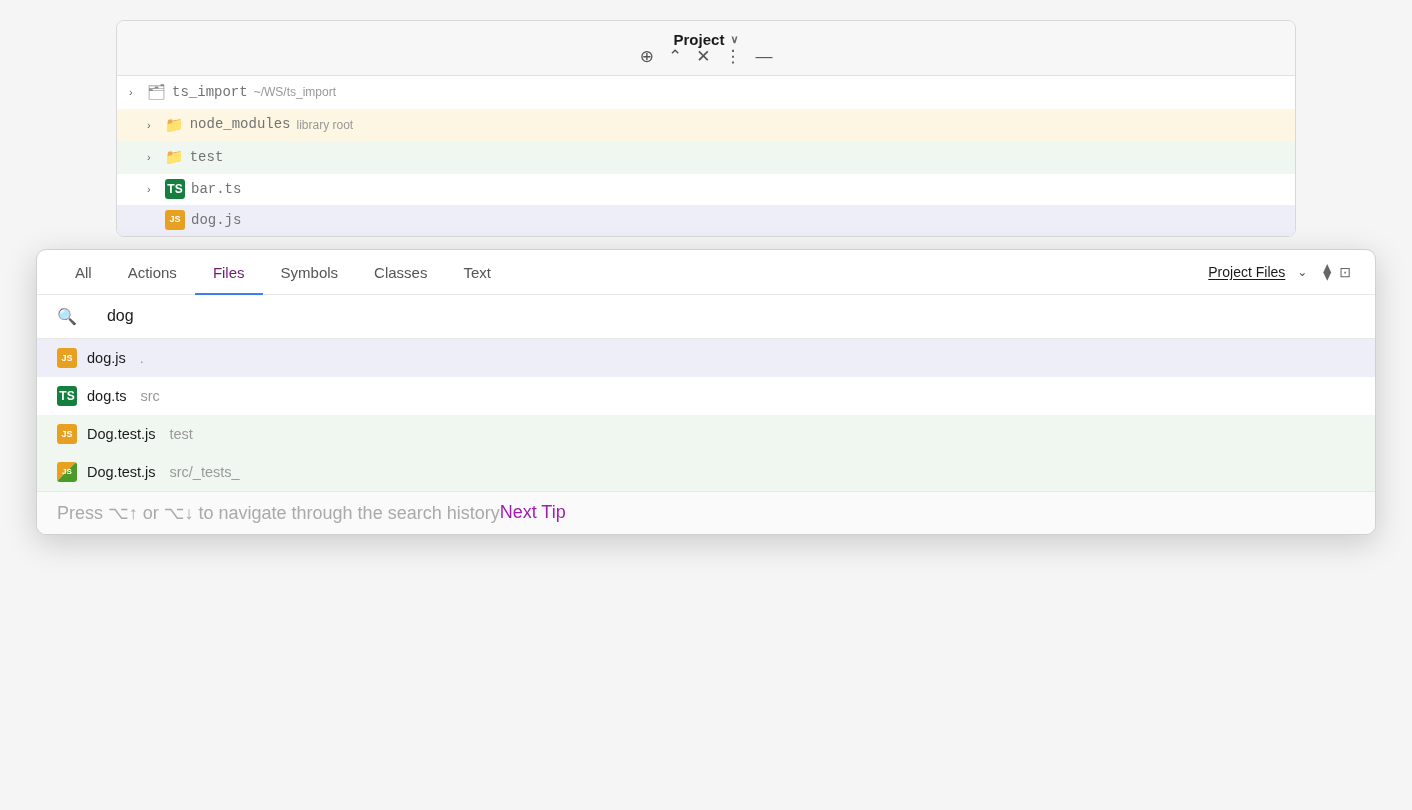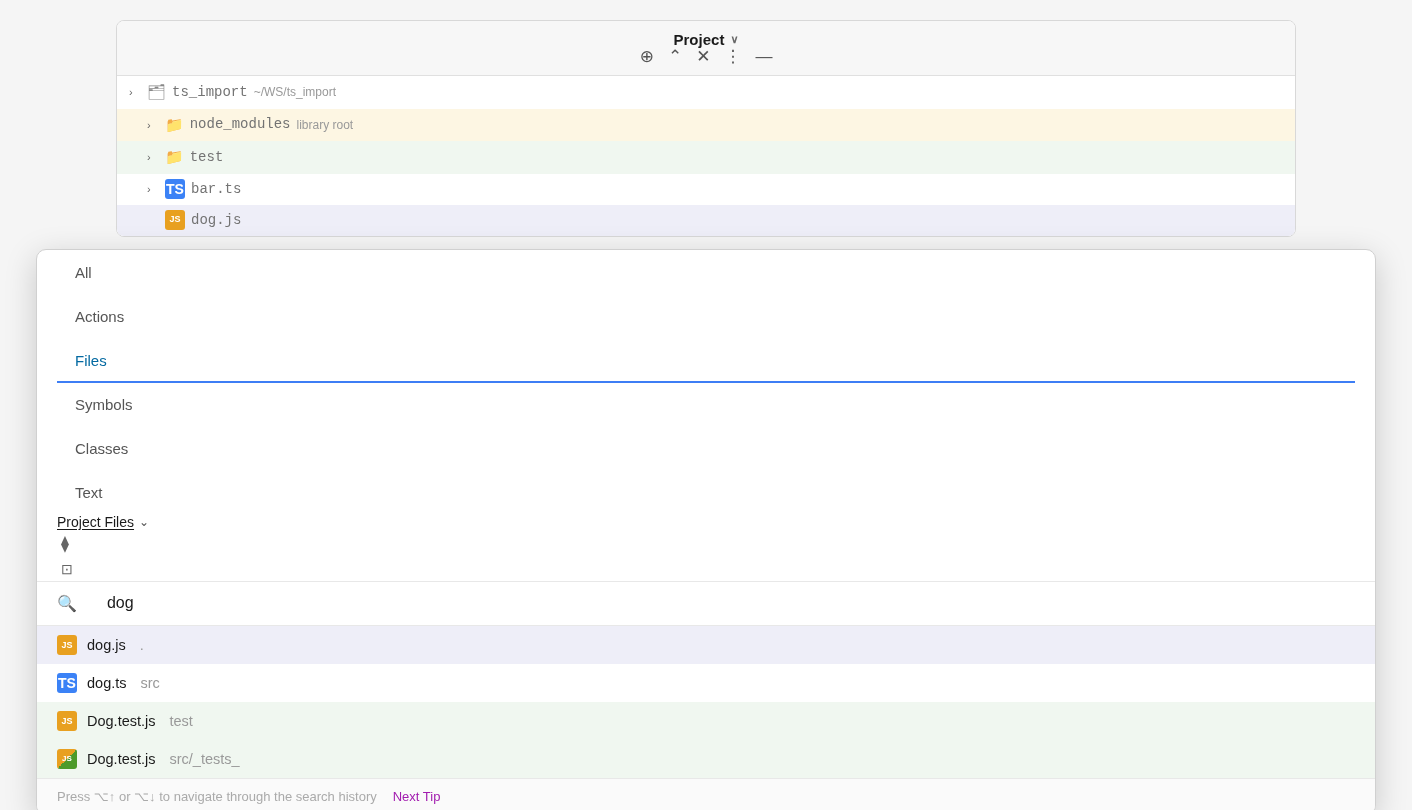--- a/index.html
+++ b/index.html
@@ -89,24 +89,24 @@
       font-size: 15px;
       color: #888;
       flex-shrink: 0;
     }
     .tree-label { color: #737373; font-family: Liberation Mono, monospace; }
     .tree-label-secondary { color: #999; font-size: 12px; }
 
     
     .file-icon-ts {
       width: 20px; height: 20px;
-      background: #3b82f6;
+      background: #15803d;
       border-radius: 3px;
       color: white;
-      font-size: 14px;
+      font-size: 12px;
       font-weight: 700;
       display: flex; align-items: center; justify-content: center;
       flex-shrink: 0;
     }
     .file-icon-js {
       width: 20px; height: 20px;
       background: #e8a020;
       border-radius: 3px;
       color: white;
       font-size: 9px;
@@ -134,45 +134,45 @@
       border-radius: 10px;
       box-shadow: 0 8px 32px rgba(0,0,0,0.18);
       width: 1340px;
       margin: 12px auto 0;
       overflow: hidden;
     }
 
     
     .search-tabs {
       display: flex;
+      align-items: center;
       padding: 0 20px;
       border-bottom: 1px solid #e8e8e8;
       gap: 0;
-      flex-direction: column;
     }
     .search-tab {
       padding: 14px 18px 12px;
       font-size: 15px;
       color: #555;
       cursor: pointer;
       border-bottom: 2px solid transparent;
       margin-bottom: -1px;
       font-weight: 400;
     }
     .search-tab.active {
-      color: #0369a1;
+      color: #701a75;
       border-bottom: 2px solid #3d7ef5;
       font-weight: 500;
     }
 
     .tabs-spacer { flex: 1; }
     .project-files-dropdown {
       display: flex;
       align-items: center;
-      gap: 5px;
+      gap: 12px;
       font-size: 14px;
       color: #1a1a1a;
       cursor: pointer;
       margin-right: 12px;
     }
     .project-files-underline {
       text-decoration: underline;
       text-underline-offset: 2px;
     }
     .tab-icon-btn {
@@ -221,25 +221,25 @@
     .result-item.selected { background: #eeeef8; }
     .result-item.highlighted-green { background: #f0f7f0; }
     .result-label { color: #1a1a1a; font-weight: 500; }
     .result-label-secondary { color: #999; margin-left: 4px; font-weight: 400; }
 
     
     .search-status-bar {
       padding: 10px 20px;
       background: #fafafa;
       border-top: 1px solid #e8e8e8;
-      font-size: 13px;
+      font-size: 18px;
       color: #aaa;
       display: flex;
       align-items: center;
-      gap: 16px;
+      gap: 0;
     }
     .search-status-bar .next-tip {
       color: #a21caf;
       cursor: pointer;
     }
   </style>
 </head>
 <body>
 
 <div class="panel">

